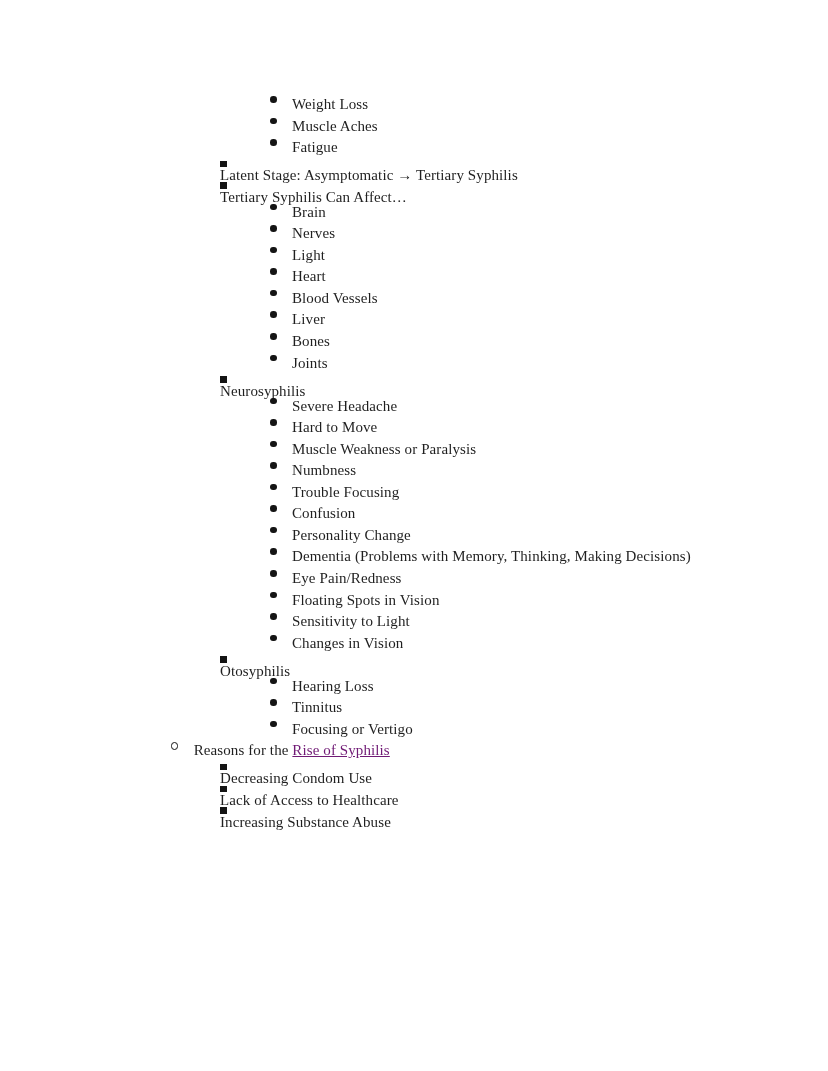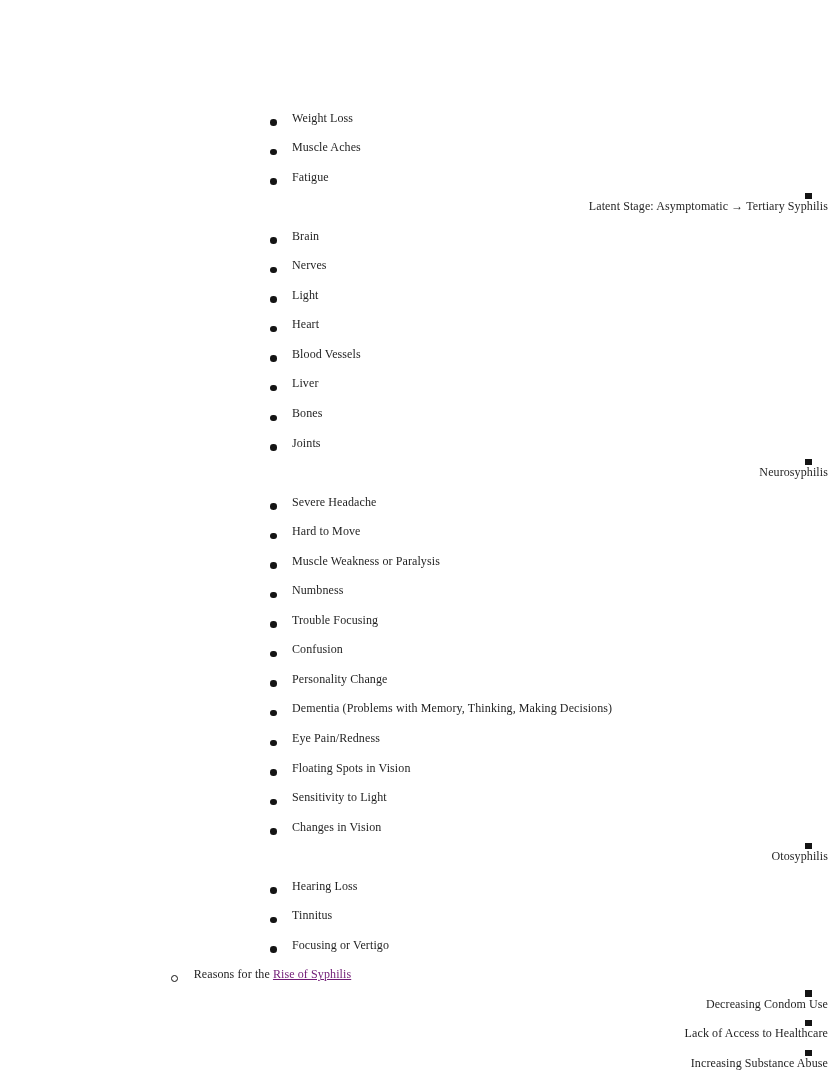--- a/index.html
+++ b/index.html
@@ -16,27 +16,26 @@
     font-family: "Liberation Serif", "DejaVu Serif", serif;
   }
   .outline {
     position: absolute;
     top: 96px;
     left: 0;
     right: 0;
   }
   .row {
     display: flex;
-    align-items: flex-end;
+    align-items: flex-start;
     height: 21.55px;
-    font-size: 12px;
+    font-size: 15px;
     color: #1f1f1f;
     white-space: pre;
     letter-spacing: 0.1px;
-    margin-top: 8px;
   }
   .marker { flex: 0 0 auto; }
   .lvl-disc { padding-left: 270px; }
   .lvl-disc .marker {
     width: 6.5px; height: 6.5px;
     border-radius: 50%;
     background: #141414;
     margin-right: 15.5px;
   }
   .lvl-square { padding-left: 220px; flex-direction: column; }
@@ -74,20 +73,24 @@
     <span class="text">Muscle Aches</span>
   </div>
       <div class="row lvl-disc">
     <span class="marker"></span>
     <span class="text">Fatigue</span>
   </div>
       <div class="row lvl-square">
     <span class="marker"></span>
     <span class="text">Latent Stage: Asymptomatic → Tertiary Syphilis</span>
   </div>
+      <div class="row lvl-square">
+    <span class="marker"></span>
+    <span class="text">Tertiary Syphilis Can Affect…</span>
+  </div>
       <div class="row lvl-disc">
     <span class="marker"></span>
     <span class="text">Brain</span>
   </div>
       <div class="row lvl-disc">
     <span class="marker"></span>
     <span class="text">Nerves</span>
   </div>
       <div class="row lvl-disc">
     <span class="marker"></span>

